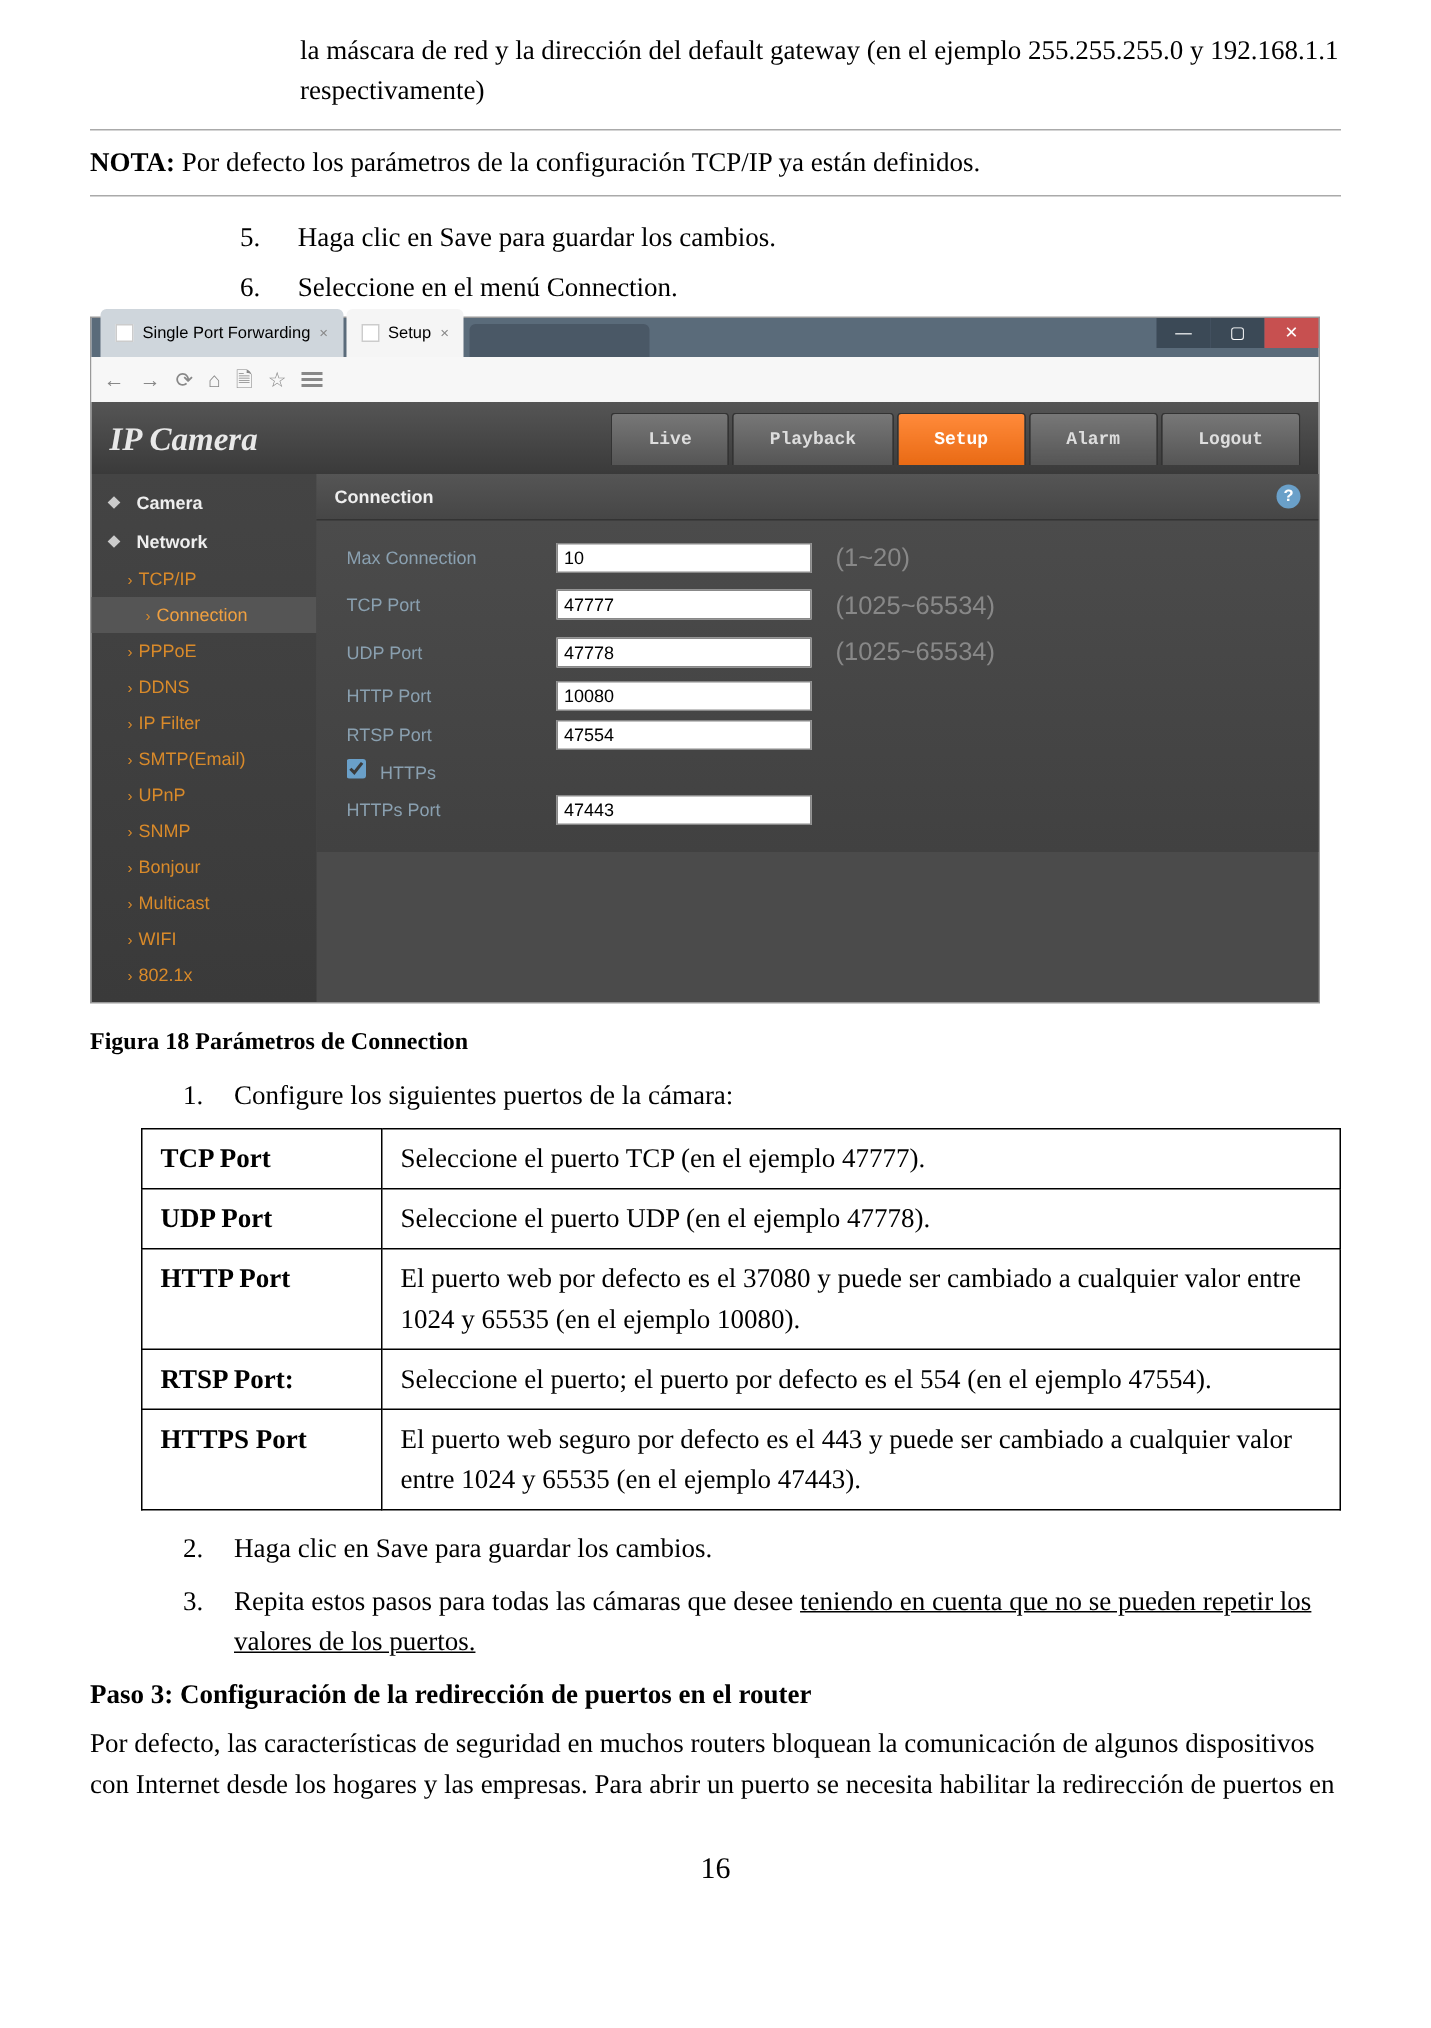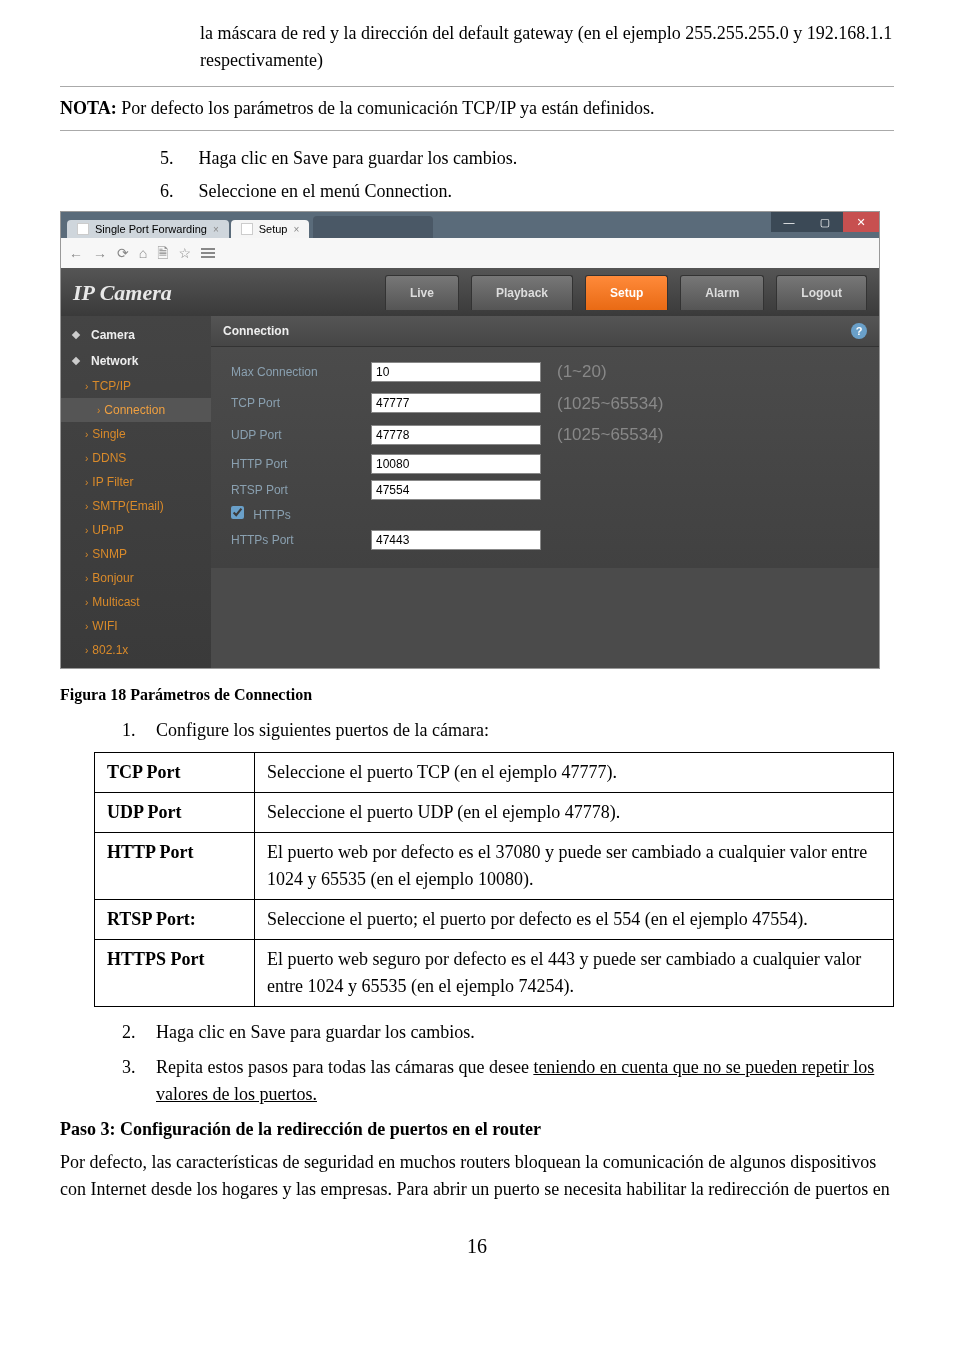--- a/index.html
+++ b/index.html
@@ -24,39 +24,39 @@
     
     .sshot {
       width: 820px;
       margin: 6px 0 6px 0;
       border: 1px solid #999;
       font-family: Arial, sans-serif;
       font-size: 12px;
       background: #fff;
     }
     .tabs-row { display:flex; align-items:flex-end; height:26px; background:#5a6b7a; padding-left:6px; position:relative;}
-    .tab { background:#f5f5f5; border-radius:4px 4px 0 0; padding:3px 10px; margin-right:2px; font-size:11px; display:flex; align-items:center; gap:6px; height:18px; }
+    .tab { background:#f5f5f5; border-radius:4px 4px 0 0; padding:3px 10px; margin-right:2px; font-size:11px; display:flex; align-items:center; gap:6px; height:32px; }
     .tab.inactive { background:#cfd6dc; }
     .tab .x { color:#888; font-size:10px; }
     .tab .favicon { width:12px; height:12px; background:#fff; border:1px solid #ccc; display:inline-block; }
     .blank-tab { width:120px; height:22px; background:#4a5866; border-radius:4px 4px 0 0; margin-left:2px;}
     .win-btns { position:absolute; right:0; top:0; display:flex; }
     .win-btn { width:36px; height:20px; display:flex; align-items:center; justify-content:center; color:#fff; font-size:11px; background:#3b4956;}
     .win-btn.close { background:#c75050; }
     .addr-row { display:flex; align-items:center; height:30px; padding:0 8px; gap:10px; background:#f7f7f7;}
     .nav-ico { color:#888; font-size:14px; }
     .addr-text { font-size:12px; color:#333; flex:1; }
     .star { color:#888; font-size:14px; }
     .hamb { display:inline-block; }
     .hamb div { width:14px; height:2px; background:#888; margin:2px 0;}
     
     .ipc-header { background: linear-gradient(#555,#3a3a3a); color:#e8e8e8; display:flex; align-items:center; padding:0 12px; height:48px;text-align:center; }
     .ipc-title { font-family: Georgia, serif; font-style: italic; font-size:22px; font-weight:bold; }
     .ipc-title .ip { font-style: italic; }
-    .ipc-nav { margin-left:auto; display:flex; gap:12px; }
+    .ipc-nav { margin-left:auto; display:flex; gap:2px;font-family:Liberation Mono, monospace; }
     .ipc-nav-btn { background: linear-gradient(#777,#555); color:#ddd; padding:8px 24px; font-size:12px; border-radius:3px 3px 0 0; border:1px solid #333; border-bottom:none; font-weight:bold; cursor:pointer;}
     .ipc-nav-btn.active { background: linear-gradient(#ff8a3a,#e96a14); color:#fff; }
     
     .ipc-body { display:flex; background: linear-gradient(#444,#3a3a3a); min-height:260px; }
     .sidebar { width:150px; padding:6px 0; color:#bbb; font-size:12px; }
     .side-head { color:#eee; font-weight:bold; padding:4px 12px; display:flex; align-items:center; gap:6px;}
     .side-item { padding:3px 10px 3px 24px; color:#d98a2a; cursor:pointer;}
     .side-item .chev { color:#d98a2a; margin-right:4px; font-size:10px;}
     .side-item.sel { background:#555; color:#f0a040;padding-left:36px; }
     .mainpane { flex:1; background:#4b4b4b; }
@@ -83,21 +83,21 @@
     .numlist2 .txt { flex:1; }
     .disc { width:6px; height:6px; background:#ccc; display:inline-block; transform:rotate(45deg); margin-right:6px;}
   </style>
 </head>
 <body>
 
 <p class="indent-para">la máscara de red y la dirección del default gateway (en el ejemplo 255.255.255.0 y 192.168.1.1 respectivamente)</p>
 
 <hr class="hr-top">
 <p class="nota-line">
-  <span class="nota-bold">NOTA:</span><span> Por defecto los parámetros de la comunicación TCP/IP ya están definidos.</span>
+  <span class="nota-bold">NOTA:</span><span> Por defecto los parámetros de la configuración TCP/IP ya están definidos.</span>
 </p>
 <hr class="hr-bottom">
 
 <p class="numlist">
   <span class="num">5.</span>
   <span>Haga clic en Save para guardar los cambios.</span>
 </p>
 <p class="numlist">
   <span class="num">6.</span>
   <span>Seleccione en el menú Connection.</span>
@@ -155,21 +155,21 @@
       <div class="side-head">
           <span class="disc"></span>
           <span>Camera</span>
         </div>
       <div class="side-head">
           <span class="disc"></span>
           <span>Network</span>
         </div>
       <div class="side-item"><span class="chev">›</span><span>TCP/IP</span></div>
       <div class="side-item sel"><span class="chev">›</span><span>Connection</span></div>
-      <div class="side-item"><span class="chev">›</span><span>Single</span></div>
+      <div class="side-item"><span class="chev">›</span><span>PPPoE</span></div>
       <div class="side-item"><span class="chev">›</span><span>DDNS</span></div>
       <div class="side-item"><span class="chev">›</span><span>IP Filter</span></div>
       <div class="side-item"><span class="chev">›</span><span>SMTP(Email)</span></div>
       <div class="side-item"><span class="chev">›</span><span>UPnP</span></div>
       <div class="side-item"><span class="chev">›</span><span>SNMP</span></div>
       <div class="side-item"><span class="chev">›</span><span>Bonjour</span></div>
       <div class="side-item"><span class="chev">›</span><span>Multicast</span></div>
       <div class="side-item"><span class="chev">›</span><span>WIFI</span></div>
       <div class="side-item"><span class="chev">›</span><span>802.1x</span></div>
     </div>
@@ -234,21 +234,21 @@
   <tr>
     <td class="label">HTTP Port</td>
     <td>El puerto web por defecto es el 37080 y puede ser cambiado a cualquier valor entre 1024 y 65535 (en el ejemplo 10080).</td>
   </tr>
   <tr>
     <td class="label">RTSP Port:</td>
     <td>Seleccione el puerto; el puerto por defecto es el 554 (en el ejemplo 47554).</td>
   </tr>
   <tr>
     <td class="label">HTTPS Port</td>
-    <td>El puerto web seguro por defecto es el 443 y puede ser cambiado a cualquier valor entre 1024 y 65535 (en el ejemplo 74254).</td>
+    <td>El puerto web seguro por defecto es el 443 y puede ser cambiado a cualquier valor entre 1024 y 65535 (en el ejemplo 47443).</td>
   </tr>
 </tbody>
   </table>
 
 <div class="numlist2">
   <span class="num">2.</span>
   <span class="txt">Haga clic en Save para guardar los cambios.</span>
 </div>
 <div class="numlist2">
   <span class="num">3.</span>

